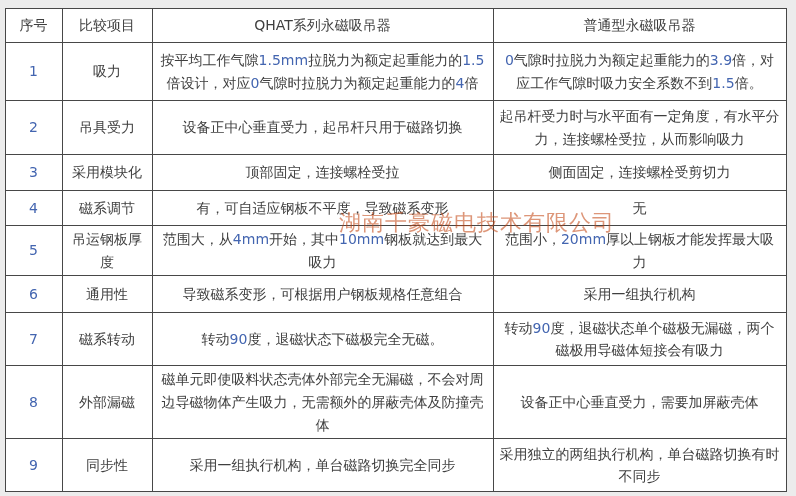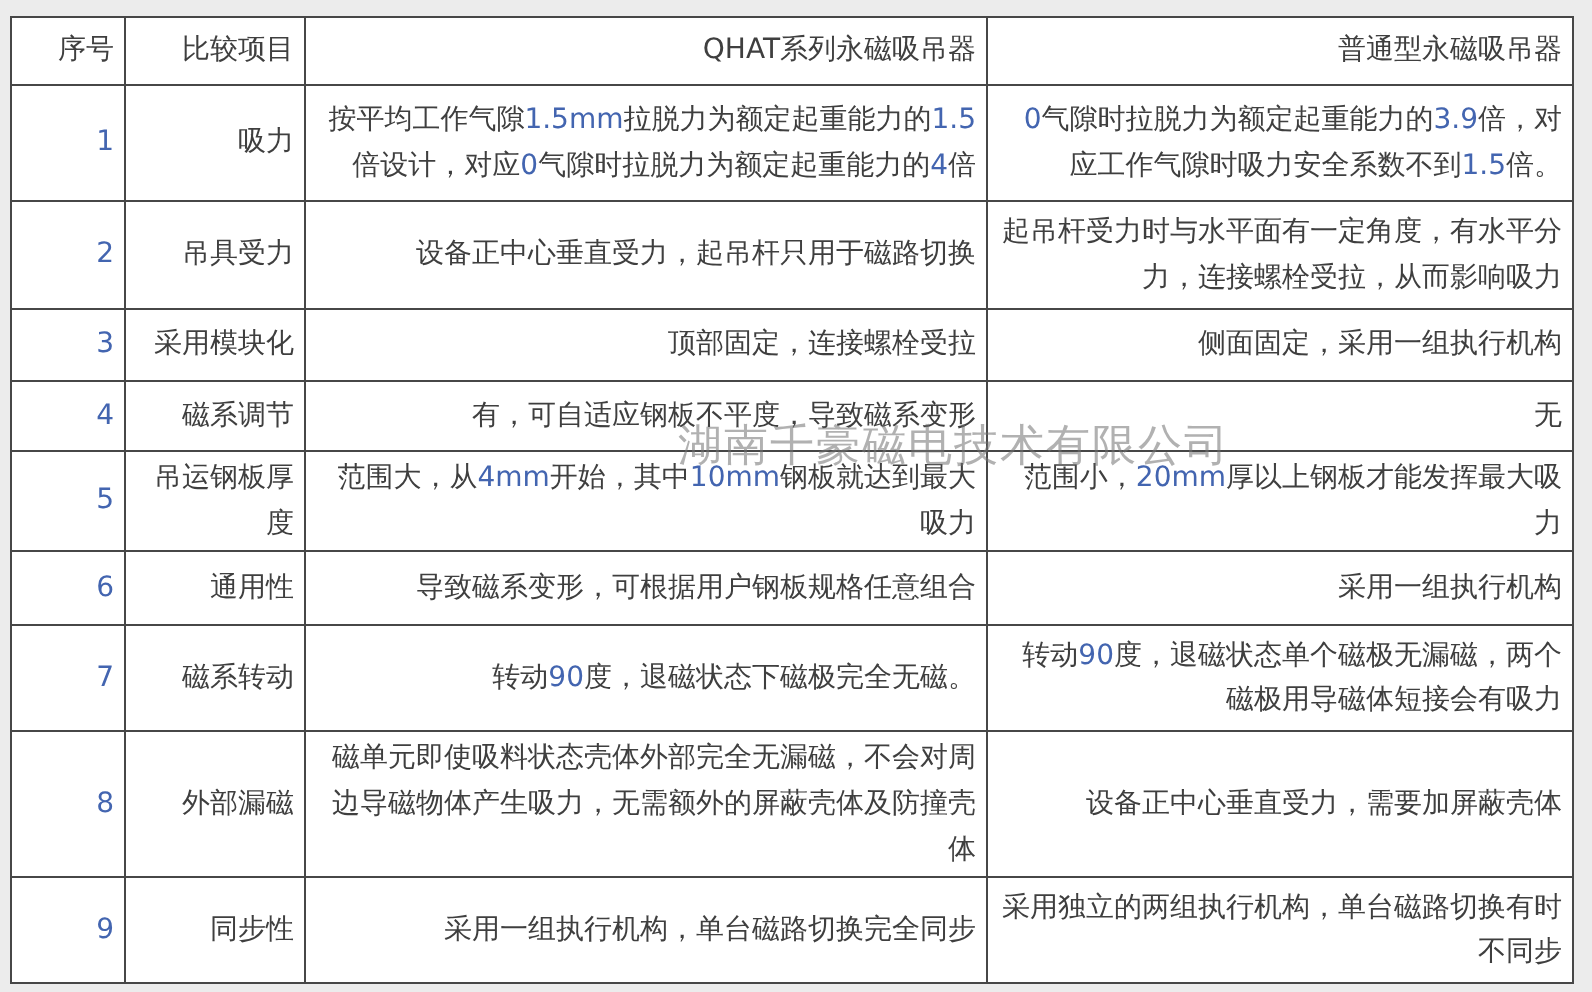--- a/index.html
+++ b/index.html
@@ -20,33 +20,33 @@
     width:781px;
     border-collapse:collapse;
     table-layout:fixed;
     background:#ffffff;
   }
   table.cmp th, table.cmp td {
     border:1px solid #474747;
     font-size:14px;
     font-weight:normal;
     color:#3f3f3f;
-    text-align:right;
+    text-align:center;
     vertical-align:middle;
     padding:2px 5px 2px 4px;
     line-height:1.62;
     overflow:hidden;
   }
   table.cmp .num { color:#4365b0; }
   .wm {
     position:absolute;
     left:339px; top:208px;
     font-size:22px;
     letter-spacing:1px;
-    color:#737373;
+    color:#c2410c;
     opacity:0.55;
     white-space:nowrap;
     pointer-events:none;
   }
 </style>
 </head>
 <body>
 
 <div class="page">
 
@@ -76,21 +76,21 @@
         <td><span class="num">2</span></td>
         <td>吊具受力</td>
         <td>设备正中心垂直受力，起吊杆只用于磁路切换</td>
         <td>起吊杆受力时与水平面有一定角度，有水平分力，连接螺栓受拉，从而影响吸力</td>
       </tr>
 
       <tr style="height:36px">
         <td><span class="num">3</span></td>
         <td>采用模块化</td>
         <td>顶部固定，连接螺栓受拉</td>
-        <td>侧面固定，采用一组执行机构</td>
+        <td>侧面固定，连接螺栓受剪切力</td>
       </tr>
 
       <tr style="height:35px">
         <td><span class="num">4</span></td>
         <td>磁系调节</td>
         <td>有，可自适应钢板不平度，导致磁系变形</td>
         <td>无</td>
       </tr>
 
       <tr style="height:43px">

